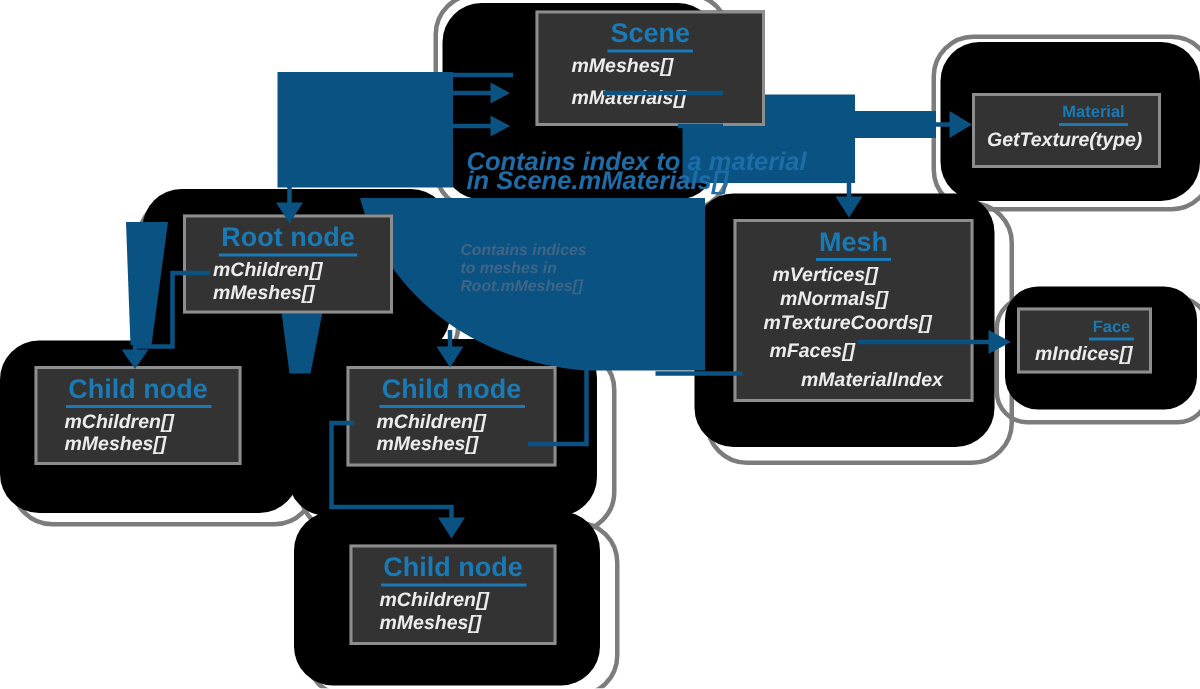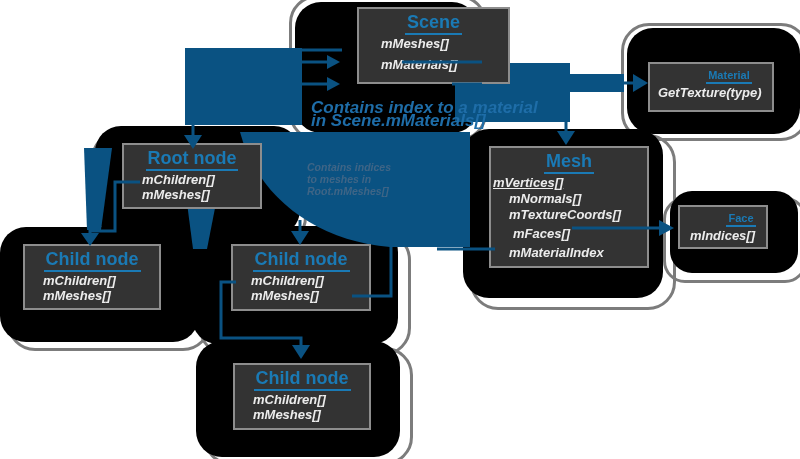--- a/index.html
+++ b/index.html
@@ -113,27 +113,27 @@
   </div>
 
   <div class="box" id="box-material">
     <div class="box-title t15"><span>Material</span></div>
     <div class="field" style="padding-left:8px;">GetTexture(type)</div>
   </div>
 
   <div class="box" id="box-mesh">
     <div class="box-title t17"><span>Mesh</span></div>
     <div class="gap2"></div>
-    <div class="field" style="padding-left:2px;line-height:16px;text-decoration:underline;">mVertices[]</div>
-    <div class="field" style="padding-left:18px;line-height:16px;">mNormals[]</div>
+    <div class="field" style="padding-left:24px;line-height:16px;">mVertices[]</div>
+    <div class="field" style="padding-left:18px;line-height:16px;margin-left:11px;">mNormals[]</div>
     <div class="field" style="padding-left:18px;line-height:16px;">mTextureCoords[]</div>
     <div class="gap2"></div>
     <div class="field" style="line-height:16px;">mFaces[]</div>
     <div class="gap2"></div>
-    <div class="field" style="padding-left:18px;line-height:16px;">mMaterialIndex</div>
+    <div class="field" style="padding-left:18px;line-height:16px;margin-left:25px;">mMaterialIndex</div>
   </div>
 
   <div class="box" id="box-face">
     <div class="box-title t15"><span>Face</span></div>
     <div class="field" style="padding-left:10px;">mIndices[]</div>
   </div>
 
   <div class="box" id="box-root">
     <div class="box-title t17"><span>Root node</span></div>
     <div class="gap2"></div>

